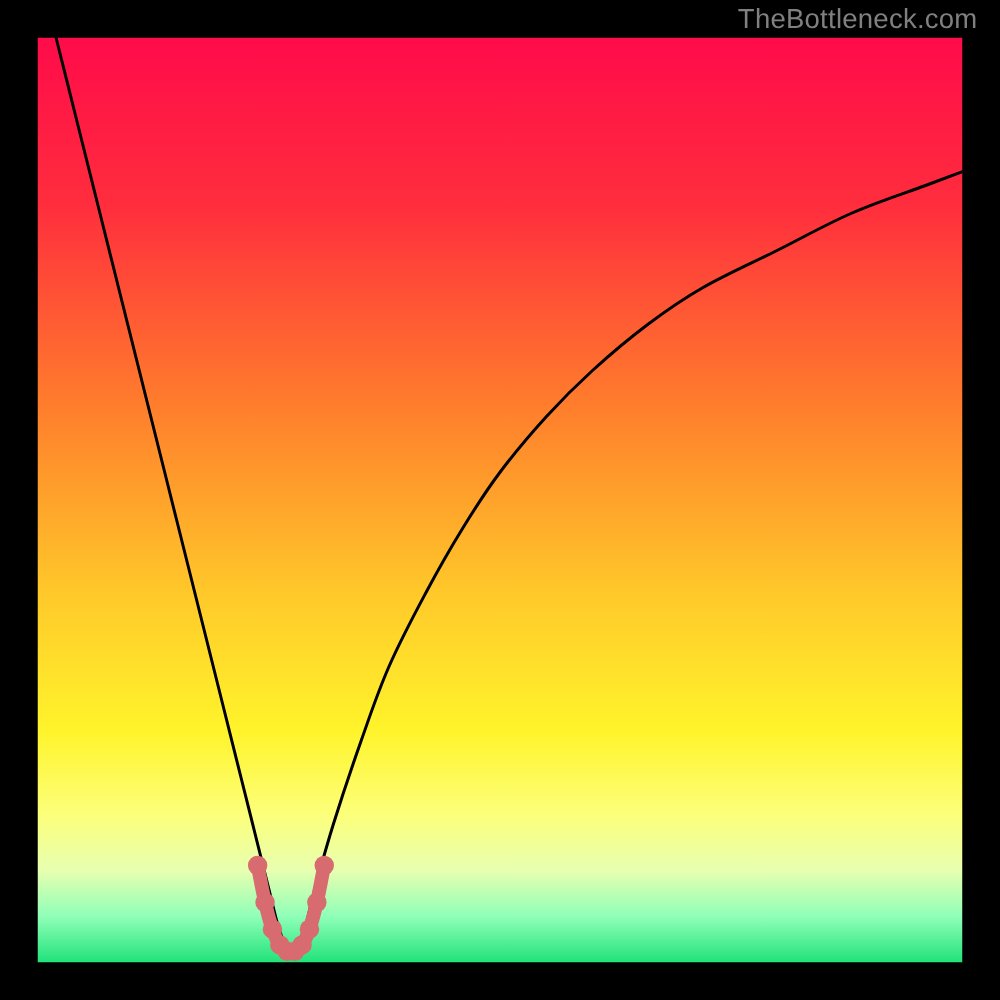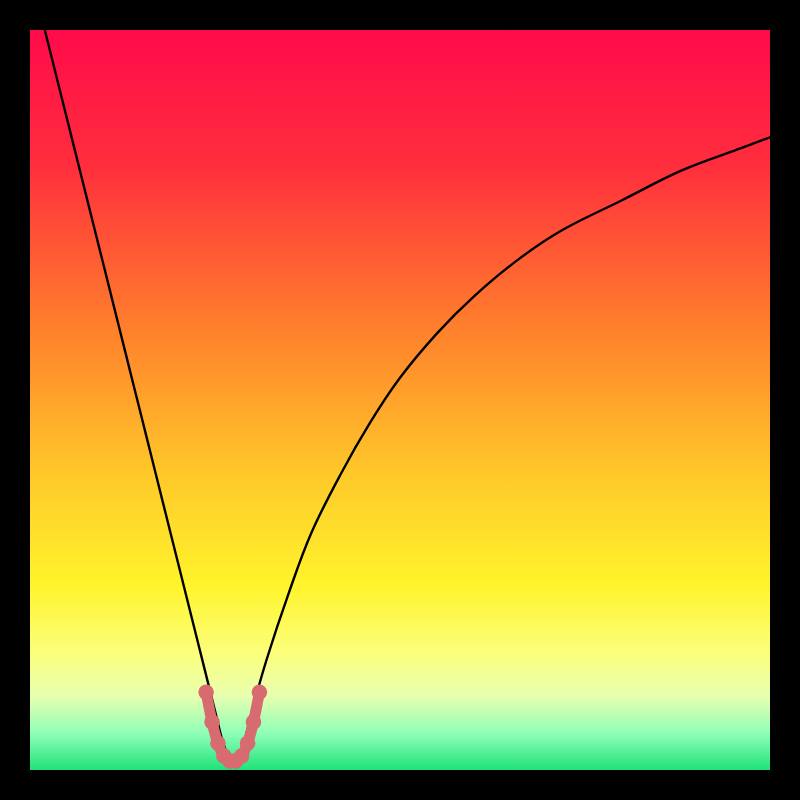--- a/index.html
+++ b/index.html
@@ -33,20 +33,21 @@
     top: 30px;
     width: 740px;
     height: 740px;
     display: block;
   }
 </style>
 </head>
 <body>
 
 <div class="stage">
+  <div class="watermark">TheBottleneck.com</div>
   <svg class="plot" viewBox="0 0 100 100" preserveAspectRatio="none">
     <defs>
       <linearGradient id="bg-grad" x1="0" y1="0" x2="0" y2="1">
           <stop offset="0%" stop-color="#ff0b4a"></stop>
           <stop offset="18%" stop-color="#ff2d3d"></stop>
           <stop offset="40%" stop-color="#ff7e2c"></stop>
           <stop offset="60%" stop-color="#ffc82a"></stop>
           <stop offset="75%" stop-color="#fff42b"></stop>
           <stop offset="84%" stop-color="#fcff7a"></stop>
           <stop offset="90%" stop-color="#e8ffb0"></stop>

